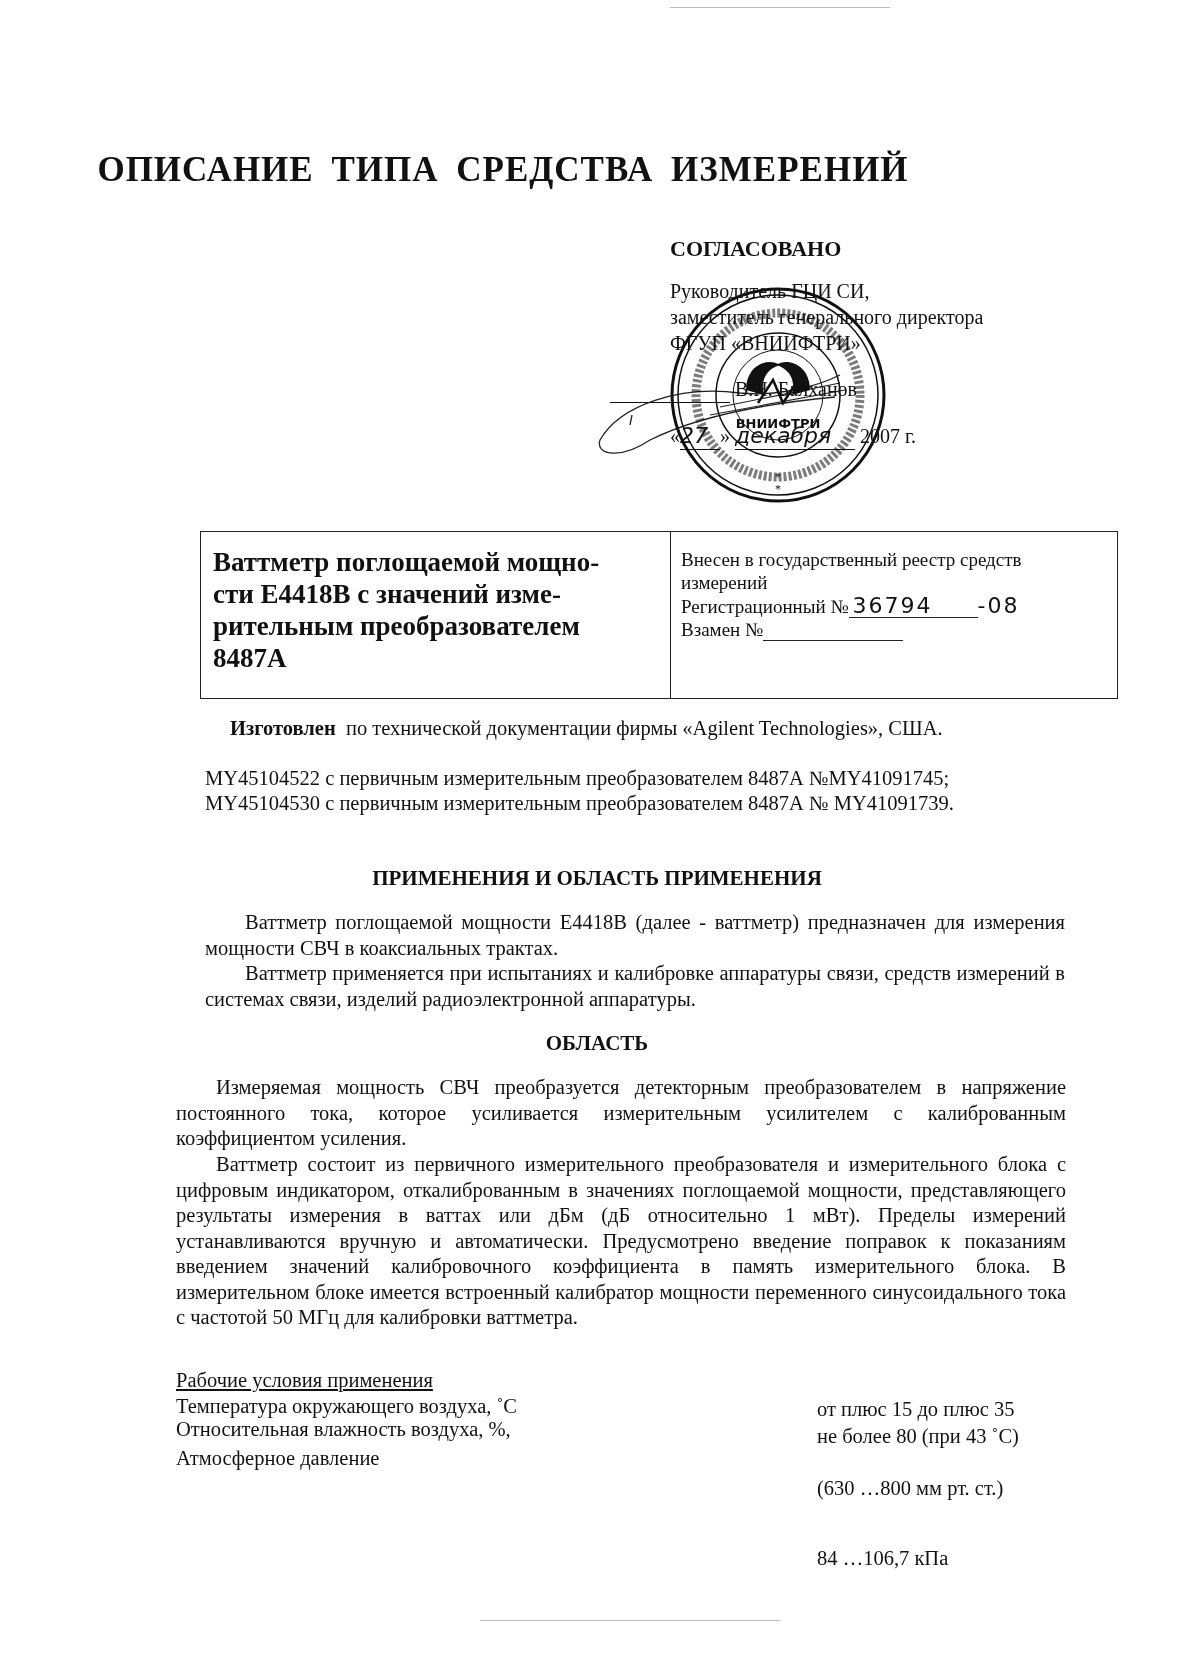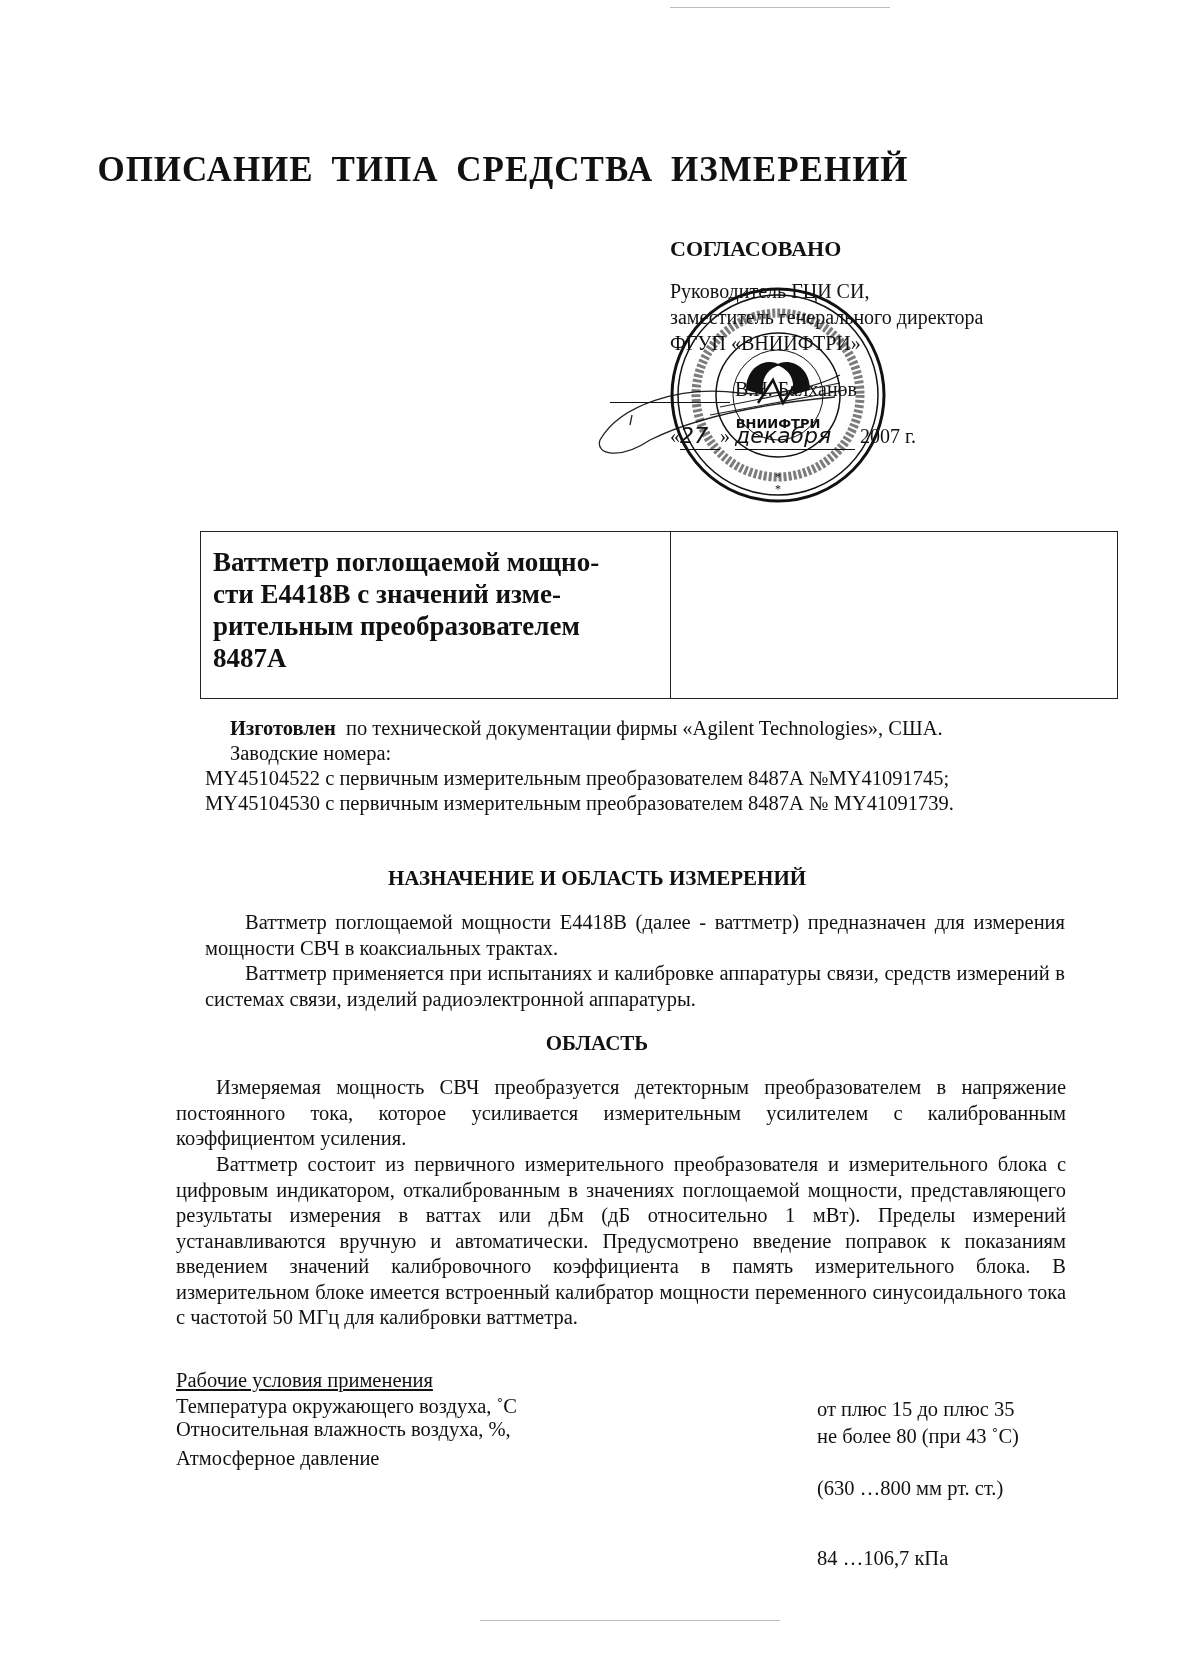--- a/index.html
+++ b/index.html
@@ -91,32 +91,41 @@
   <text x="110" y="208" text-anchor="middle" font-size="12" fill="#111">*</text>
 </svg>
 
 <div class="abs regbox">
   <div class="left">
     <div>Ваттметр поглощаемой мощно-</div>
     <div>сти Е4418В с значений изме-</div>
     <div>рительным преобразователем</div>
     <div>8487А</div>
   </div>
+  <div class="right">
+    <div>Внесен в государственный реестр средств</div>
+    <div>измерений</div>
+    <div>
+      <span>Регистрационный №</span><span class="regnum">36794</span><span class="regafter">-08</span>
+    </div>
+    <div>
+      <span>Взамен №</span><span class="blankline"></span>
+    </div>
+  </div>
 </div>
 
 <div class="abs manuf">
   <div><b>Изготовлен</b>&nbsp; <span>по технической документации фирмы «Agilent Technologies», США.</span></div>
-  <div>Заводские номера:</div>
 </div>
 <div class="abs serials">
   <div>MY45104522 с первичным измерительным преобразователем 8487А №MY41091745;</div>
   <div>MY45104530 с первичным измерительным преобразователем 8487А № MY41091739.</div>
 </div>
 
-<div class="abs section-head" style="top:866px;">НАЗНАЧЕНИЕ И ОБЛАСТЬ ИЗМЕРЕНИЙ</div>
+<div class="abs section-head" style="top:866px;">ПРИМЕНЕНИЯ И ОБЛАСТЬ ПРИМЕНЕНИЯ</div>
 <p class="abs para ind2" style="top:910px;">Ваттметр поглощаемой мощности Е4418В (далее - ваттметр) предназначен для измерения мощности СВЧ в коаксиальных трактах.</p>
 <p class="abs para ind2" style="top:961px;">Ваттметр применяется при испытаниях и калибровке аппаратуры связи, средств измерений в системах связи, изделий радиоэлектронной аппаратуры.</p>
 
 <div class="abs section-head" style="top:1031px;">ОБЛАСТЬ</div>
 <p class="abs para ind2" style="top:1075px;left:176px;width:890px;">Измеряемая мощность СВЧ преобразуется детекторным преобразователем в напряжение постоянного тока, которое усиливается измерительным усилителем с калиброванным коэффициентом усиления.</p>
 <p class="abs para ind2" style="top:1152px;left:176px;width:890px;">Ваттметр состоит из первичного измерительного преобразователя и измерительного блока с цифровым индикатором, откалиброванным в значениях поглощаемой мощности, представляющего результаты измерения в ваттах или дБм (дБ относительно 1 мВт). Пределы измерений устанавливаются вручную и автоматически. Предусмотрено введение поправок к показаниям введением значений калибровочного коэффициента в память измерительного блока. В измерительном блоке имеется встроенный калибратор мощности переменного синусоидального тока с частотой 50 МГц для калибровки ваттметра.</p>
 
 <div class="abs cond-title">Рабочие условия применения</div>
 <div class="abs cond-row" style="top:1395px;">Температура окружающего воздуха, ˚С</div>
 <div class="abs cond-val" style="top:1398px;">от плюс 15 до плюс 35</div>

